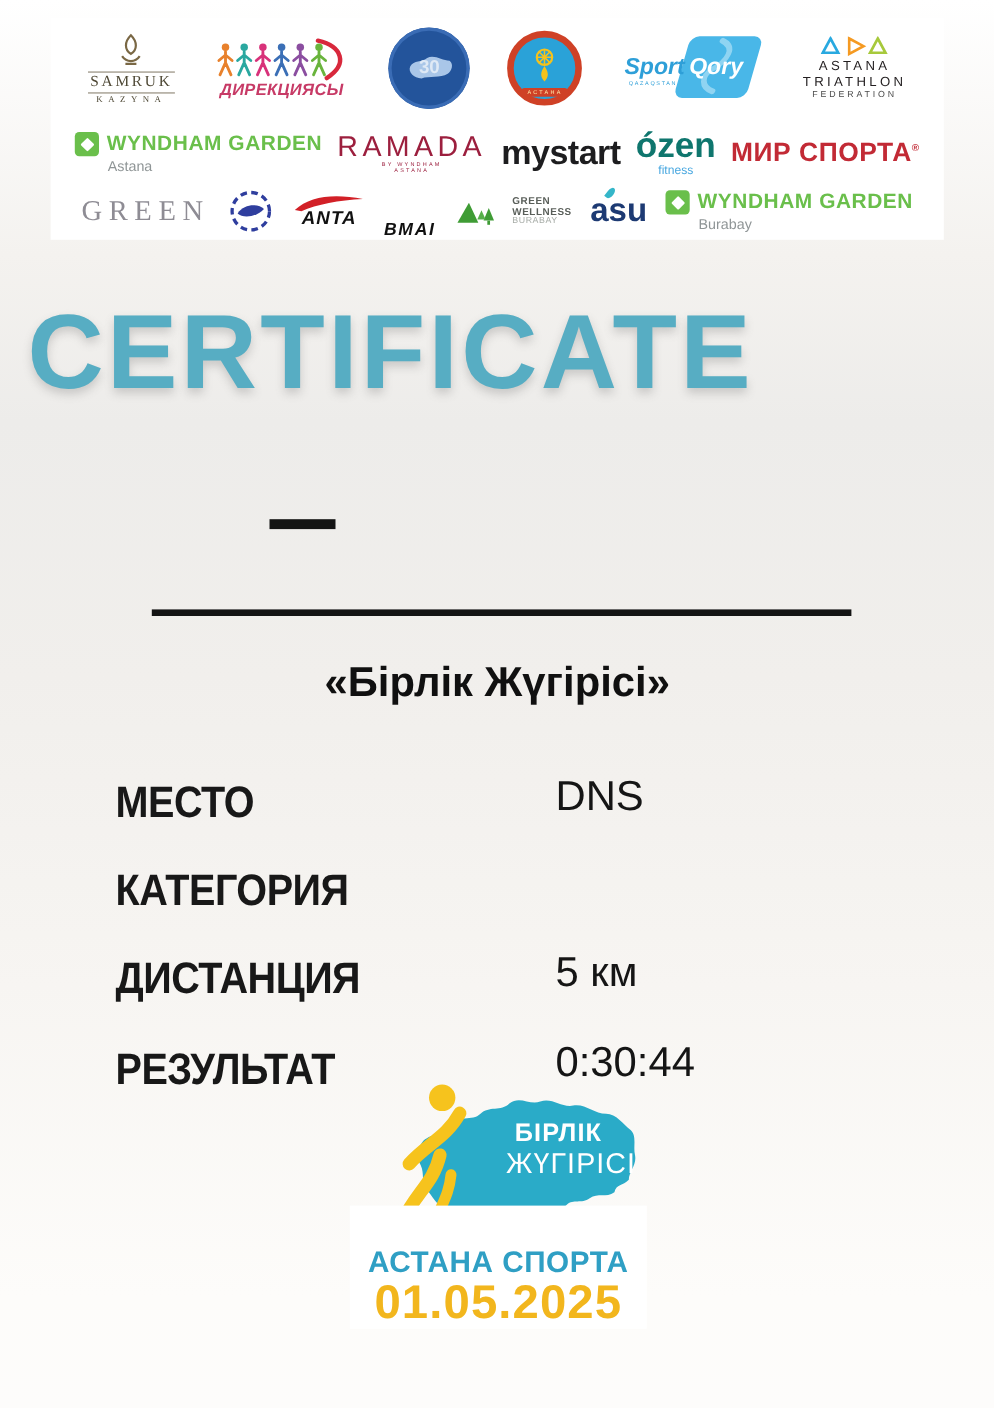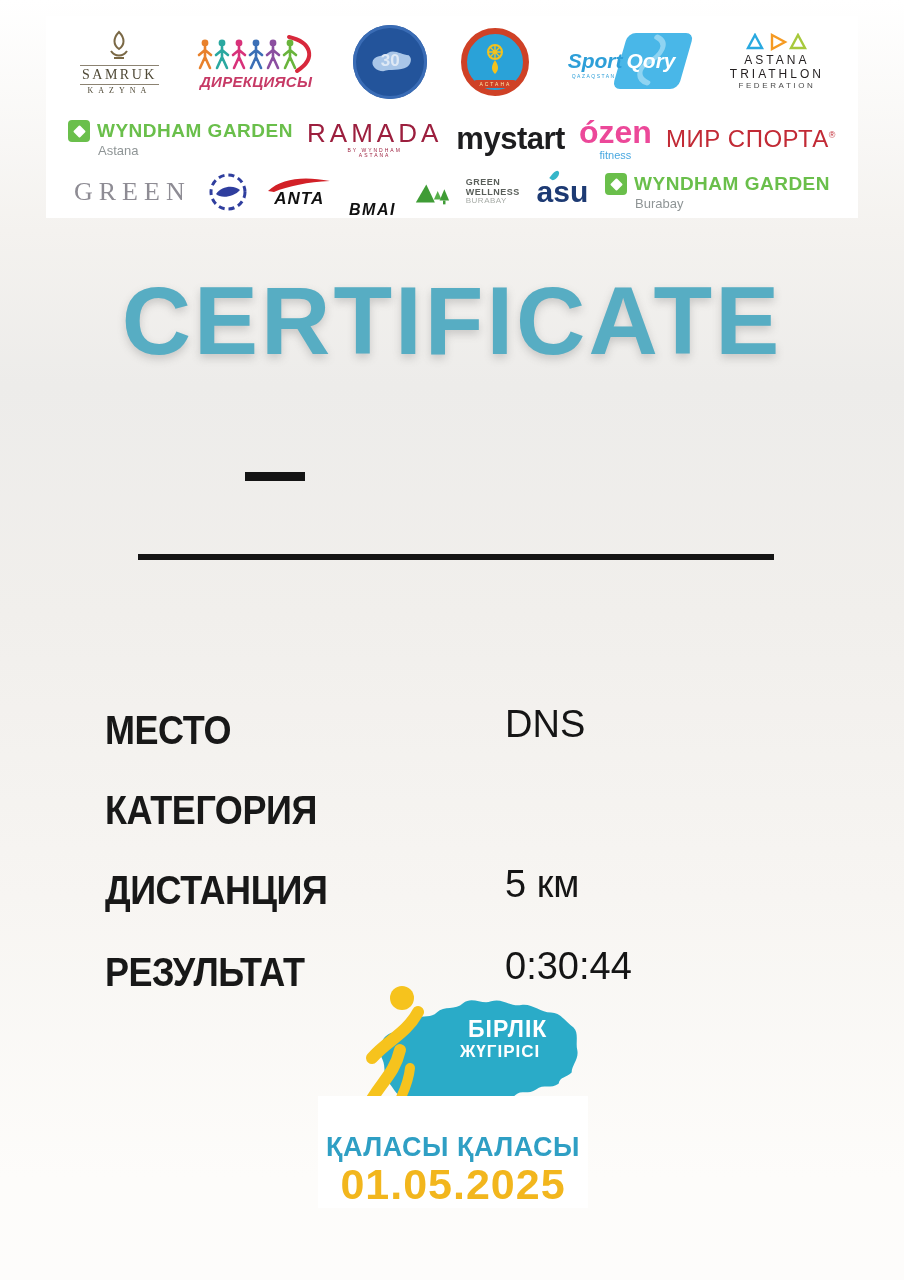--- a/index.html
+++ b/index.html
@@ -51,58 +51,59 @@
   .wg-diamond { width:9px; height:9px; background:#ffffff; transform:rotate(45deg); border-radius:1px; }
   .wg-name { font-size:19px; font-weight:bold; letter-spacing:.5px; color:#6abf4b; white-space:nowrap; }
   .wg-sub { font-size:13px; color:#8f9596; margin:1px 0 0 30px; }
   
   .ram { line-height:1.1; }
   .ram-name { font-size:26px; letter-spacing:4px; color:#9c1f3e; }
   .ram-sub, .ram-sub2 { font-size:5px; letter-spacing:2px; color:#9c1f3e; text-align:center; }
   
   .mystart { font-size:31px; font-weight:bold; color:#1d1d1f; letter-spacing:-.5px; }
   
-  .ozen-name { font-size:32px; font-weight:bold; color:#ec4899; line-height:.95; }
+  .ozen-name { font-size:32px; font-weight:bold; color:#0f766e; line-height:.95; }
   .ozen-sub { font-size:11px; color:#4aa8e0; margin-top:1px; }
   
-  .mir { font-size:24px; font-weight:normal; color:#c22a35; letter-spacing:.5px; white-space:nowrap; }
+  .mir { font-size:24px; font-weight:bold; color:#c22a35; letter-spacing:.5px; white-space:nowrap; }
   .mir sup { font-size:9px; }
 
   
   .nobu { font-family:"Liberation Serif",serif; font-size:26px; letter-spacing:6px; color:#8e8c94; }
   .anta { position:relative; }
   .anta-t { font-size:17px; font-weight:bold; font-style:italic; color:#111; letter-spacing:1px; margin-top:-4px; }
   .bmai { font-size:16px; font-weight:bold; font-style:italic; color:#111; letter-spacing:1.5px;margin-top:36px; }
   .gwb { flex-direction:row; gap:15px; }
   .gwb-txt { text-align:left; line-height:1.05; }
   .gwb-l1,.gwb-l2 { font-size:9px; font-weight:bold; letter-spacing:.5px; color:#5a5f5a; }
   .gwb-l3 { font-size:8px; letter-spacing:.5px; color:#a7aca7; }
   .asu { position:relative; font-size:30px; font-weight:bold; color:#1d3a73; line-height:1; }
   .asu-accent { position:absolute; left:15px; top:-7px; width:6px; height:11px; background:#35b6c9; border-radius:50% 50% 50% 0; transform:rotate(38deg); }
 
   
   .cert-title {
-    position:absolute; left:0; top:266px; width:100%; text-align:center;
+    position:absolute; left:0; top:266px; width:100%; text-align:left;
     font-size:96px; font-weight:bold; letter-spacing:3px; color:#57adc3;
     text-shadow:0 4px 9px rgba(110,110,110,.30);
+    padding-left:25px;
   }
   .name-dash { position:absolute; left:245px; top:472px; width:60px; height:9px; background:#141414; }
   .name-line { position:absolute; left:138px; top:554px; width:636px; height:6px; background:#141414; }
   .event-name { position:absolute; left:0; top:600px; width:100%; text-align:center; font-size:38px; font-weight:bold; color:#101010; }
 
   .frow { position:absolute; left:0; width:100%; height:60px; }
   .flabel { position:absolute; left:105px; top:0; height:60px; line-height:60px; font-size:40px; font-weight:bold; color:#181818; transform:scaleX(.9); transform-origin:left center; letter-spacing:-.5px; }
   .fvalue { position:absolute; left:505px; top:-6px; height:60px; line-height:60px; font-size:38px; color:#151515; }
   .frow-1 { top:700px; } .frow-2 { top:780px; } .frow-3 { top:860px; } .frow-4 { top:942px; }
 
   
   .evlogo { position:absolute; left:368px; top:992px; width:220px; height:118px; }
   .ev-map { position:absolute; left:0; top:0; }
   .ev-l1 { position:absolute; left:100px; top:24px; color:#ffffff; font-size:23px; font-weight:bold; letter-spacing:1px; }
-  .ev-l2 { position:absolute; left:92px; top:50px; color:#ffffff; font-size:17px; font-weight:bold; letter-spacing:1px; }
+  .ev-l2 { position:absolute; left:92px; top:50px; color:#ffffff; font-size:26px; font-weight:normal; letter-spacing:1px; }
   .ev-runner { position:absolute; left:-18px; top:-10px; }
 
   .footer-panel { position:absolute; left:318px; top:1096px; width:270px; height:112px; background:#ffffff; text-align:center; }
   .city { margin-top:36px; font-size:27px; font-weight:bold; letter-spacing:.5px; color:#2f9fc4; }
   .date { font-size:43px; font-weight:bold; letter-spacing:1px; color:#f2b61d; line-height:1; }
 </style>
 </head>
 <body>
 
 <div class="page">
@@ -279,20 +280,21 @@
         <div class="wg-sub">Burabay</div>
       </div>
     </div>
   </div>
 
   <div class="cert-title">CERTIFICATE</div>
 
   <div class="name-dash"></div>
   <div class="name-line"></div>
 
+  <div class="event-name">«Бірлік Жүгірісі»</div>
 
   <div class="frow frow-1">
     <div class="flabel">МЕСТО</div>
     <div class="fvalue">DNS</div>
   </div>
   <div class="frow frow-2">
     <div class="flabel">КАТЕГОРИЯ</div>
     <div class="fvalue"></div>
   </div>
   <div class="frow frow-3">
@@ -312,17 +314,17 @@
     <div class="ev-l2">ЖҮГІРІСІ</div>
     <svg class="ev-runner" width="100" height="142" viewBox="0 0 100 142">
       <circle cx="52" cy="16" r="12" fill="#f6c31d"></circle>
       <path d="M22,76 C38,58 56,52 68,30" fill="none" stroke="#f6c31d" stroke-width="12" stroke-linecap="round"></path>
       <path d="M16,128 C28,102 44,94 50,68" fill="none" stroke="#f6c31d" stroke-width="12" stroke-linecap="round"></path>
       <path d="M44,134 C50,114 58,106 60,86" fill="none" stroke="#f6c31d" stroke-width="10" stroke-linecap="round"></path>
     </svg>
   </div>
 
   <div class="footer-panel">
-    <div class="city">ҚАЛАСЫ ҚАЛАСЫ</div>
+    <div class="city">АСТАНА СПОРТА</div>
     <div class="date">01.05.2025</div>
   </div>
 
 </div>
 
 </body></html>

